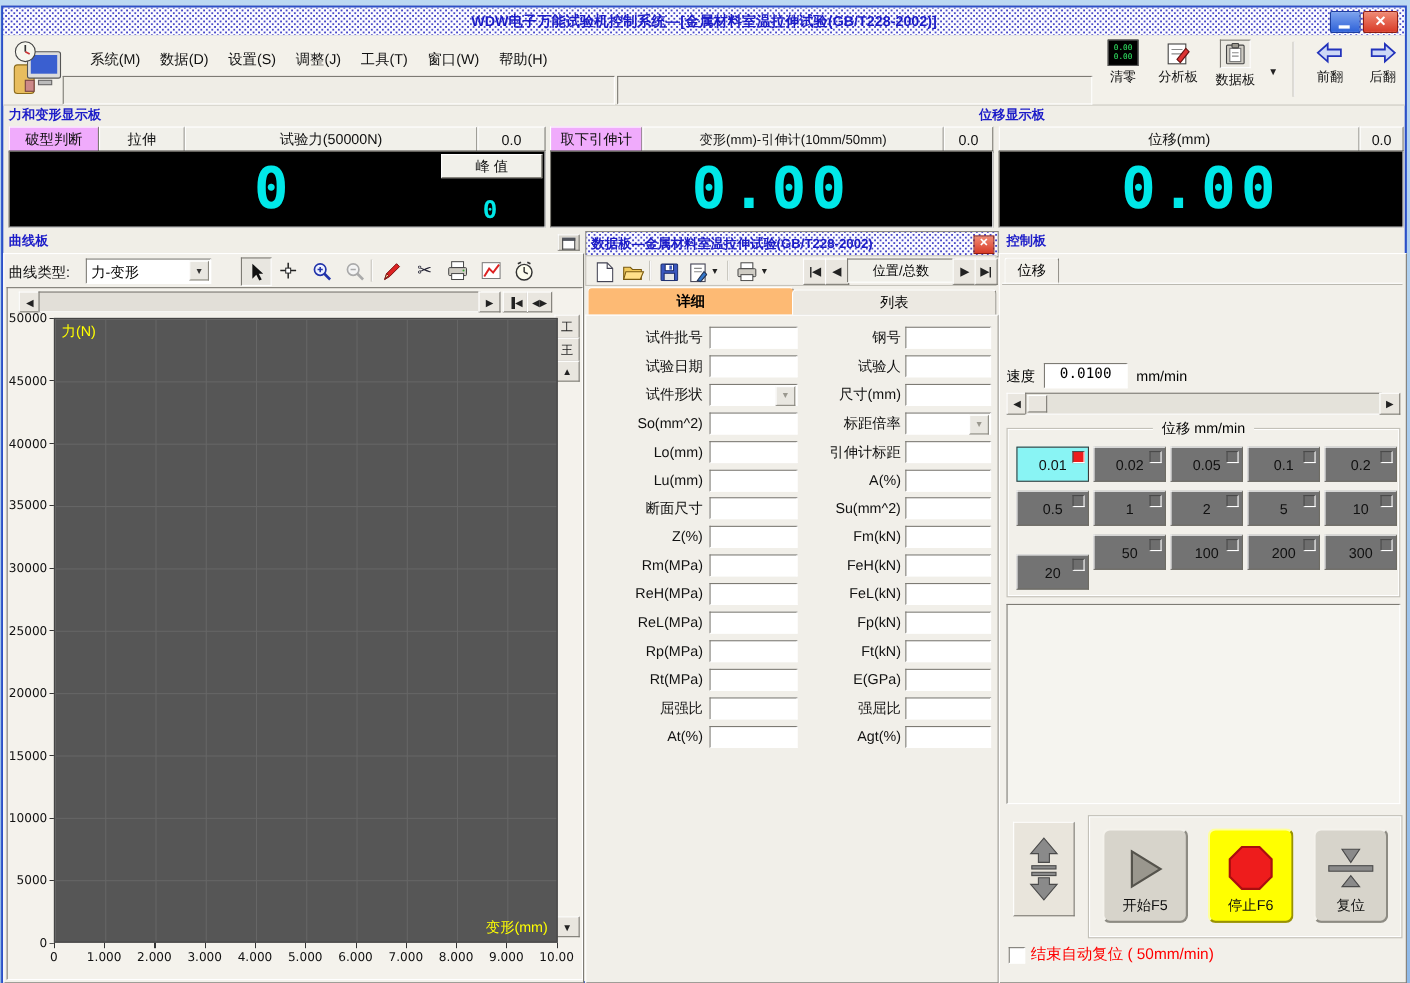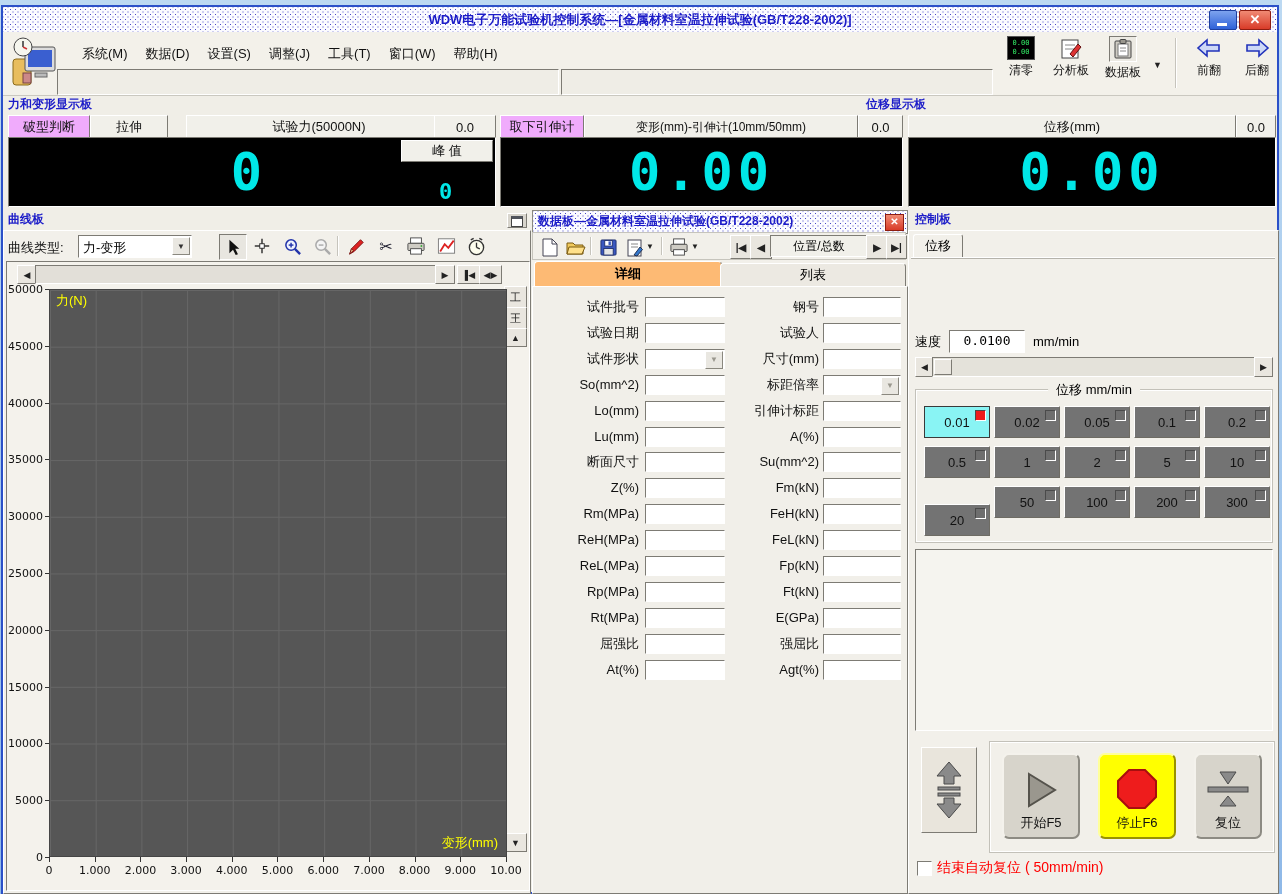--- a/index.html
+++ b/index.html
@@ -123,21 +123,21 @@
     </div>
   </div>
 
   <div class="abs ptitle" style="left:0;top:88px;">力和变形显示板</div>
   <div class="abs bev-out yellowbtn hdrcell" style="left:5px;top:108px;width:80px;height:22px;">
         <span>破型判断</span>
       </div>
   <div class="abs bev-out hdrcell" style="left:87px;top:108px;width:76px;height:22px;">
         <span>拉伸</span>
       </div>
-  <div class="abs bev-out hdrcell" style="left:165px;top:108px;width:264px;height:22px;margin-left:18px;">
+  <div class="abs bev-out hdrcell" style="left:165px;top:108px;width:264px;height:22px;">
         <span>试验力(50000N)</span>
       </div>
   <div class="abs bev-out hdrcell" style="left:431px;top:108px;width:60px;height:22px;">
         <span>0.0</span>
       </div>
   <div class="abs bev-in black" style="left:5px;top:130px;width:486px;height:68px;">
     <div class="abs seg" style="left:120px;top:4px;width:240px;text-align:center;font-size:52px;line-height:60px;">0</div>
     <div class="abs bev-out hdrcell" style="right:2px;top:2px;width:90px;height:20px;">
           <span>峰 值</span>
         </div>
@@ -149,21 +149,21 @@
   <div class="abs bev-out hdrcell" style="left:581px;top:108px;width:272px;height:22px;font-size:12px;">
         <span>变形(mm)-引伸计(10mm/50mm)</span>
       </div>
   <div class="abs bev-out hdrcell" style="left:855px;top:108px;width:43px;height:22px;">
         <span>0.0</span>
       </div>
   <div class="abs bev-in black" style="left:497px;top:130px;width:401px;height:68px;">
     <div class="abs seg" style="left:0;top:4px;width:100%;text-align:center;font-size:52px;line-height:60px;">0.00</div>
   </div>
 
-  <div class="abs ptitle" style="left:858px;top:88px;">位移显示板</div>
+  <div class="abs ptitle" style="left:882px;top:88px;">位移显示板</div>
   <div class="abs bev-out hdrcell" style="left:905px;top:108px;width:326px;height:22px;">
         <span>位移(mm)</span>
       </div>
   <div class="abs bev-out hdrcell" style="left:1233px;top:108px;width:38px;height:22px;">
         <span>0.0</span>
       </div>
   <div class="abs bev-in black" style="left:905px;top:130px;width:366px;height:68px;">
     <div class="abs seg" style="left:0;top:4px;width:100%;text-align:center;font-size:52px;line-height:60px;">0.00</div>
   </div>
 

